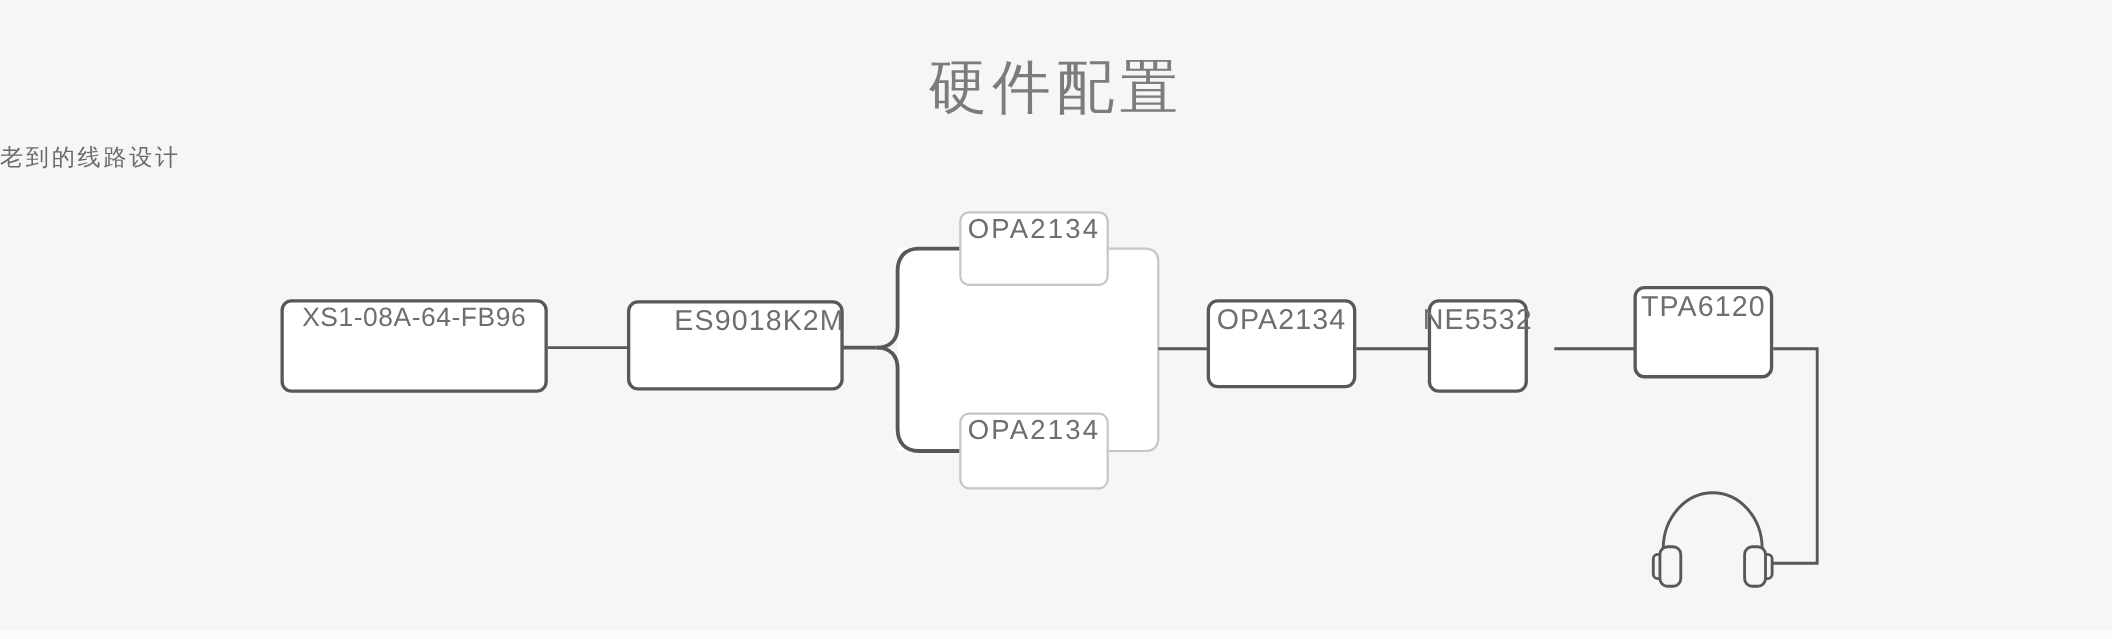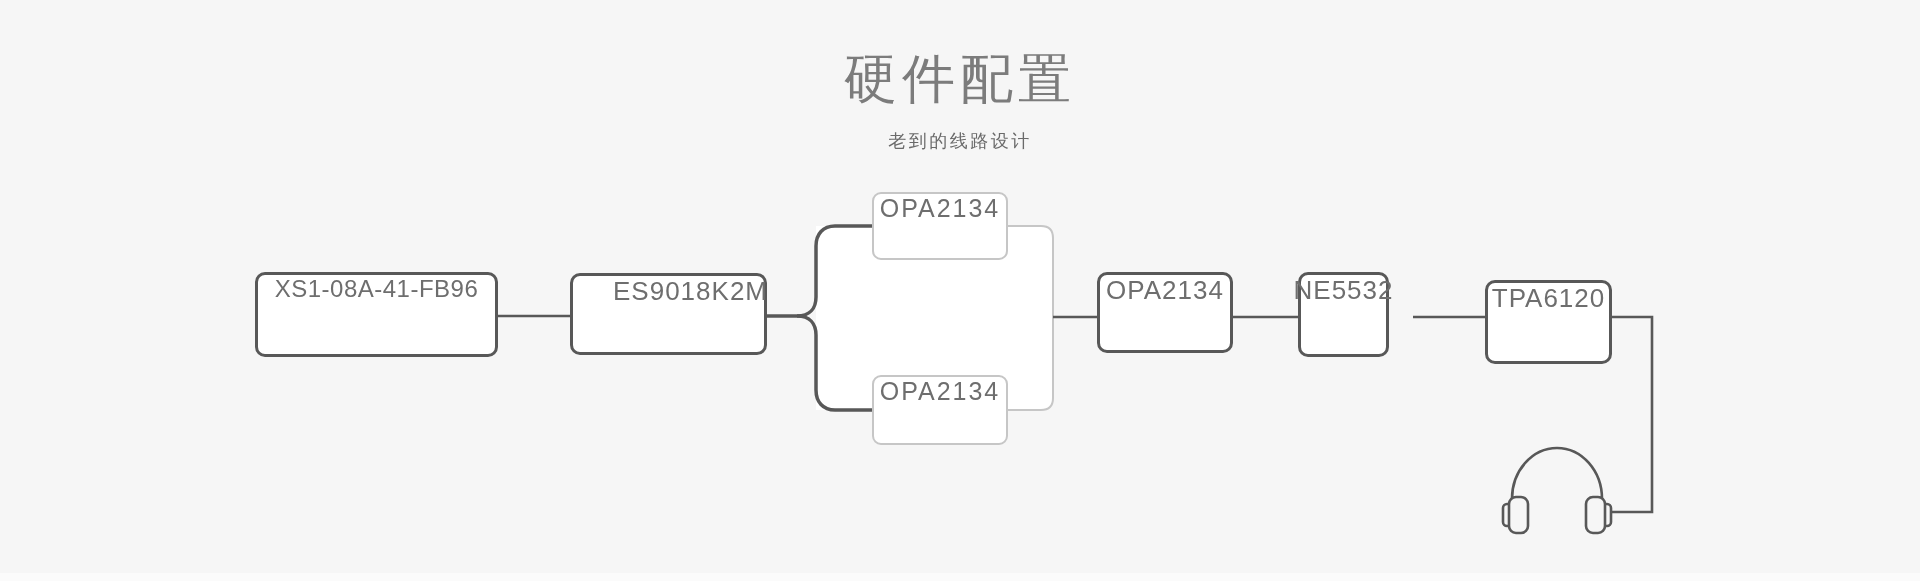--- a/index.html
+++ b/index.html
@@ -25,22 +25,21 @@
     letter-spacing: 5px;
     color: #7c7c7c;
     font-family: Liberation Serif, serif;
   }
 
   .subtitle {
     position: absolute;
     top: 129px;
     left: 0;
     width: 100%;
-    text-align: center;
-    font-size: 18px;
+    font-size: 21px;
     letter-spacing: 2.5px;
     color: #6a6a6a;
   }
 
   .diagram-svg {
     position: absolute;
     left: 0;
     top: 0;
     width: 1920px;
     height: 581px;
@@ -66,21 +65,21 @@
     letter-spacing: 2px;
   }
   .node.small-text { font-size: 24px; letter-spacing: 0.5px; }
 
   .n-source  { left: 255px;  top: 272px; width: 243px; height: 85px; }
   .n-dac     { left: 570px;  top: 273px; width: 197px; height: 82px; padding-left: 44px; }
   .n-opa-top { left: 872px;  top: 192px; width: 136px; height: 68px; }
   .n-opa-bot { left: 872px;  top: 375px; width: 136px; height: 70px; }
   .n-opa-mrg { left: 1097px; top: 272px; width: 136px; height: 81px; }
   .n-buf     { left: 1298px; top: 272px; width: 91px; height: 85px; }
-  .n-amp     { left: 1485px; top: 280px; width: 127px; height: 84px; }
+  .n-amp     { left: 1485px; top: 260px; width: 127px; height: 84px; }
 
   .footer-strip {
     position: absolute;
     left: 0;
     bottom: 0;
     width: 100%;
     height: 8px;
     background: #fbfbfb;
   }
 </style>
@@ -117,21 +116,21 @@
     <g stroke="#585858" stroke-width="2.6" fill="none">
       <path d="M1512 499 A 45 51 0 0 1 1602 499"></path>
       <rect x="1503" y="504" width="9" height="22" rx="4"></rect>
       <rect x="1602" y="504" width="9" height="22" rx="4"></rect>
       <rect x="1509" y="497" width="19" height="36" rx="7" fill="#f6f6f6"></rect>
       <rect x="1586" y="497" width="19" height="36" rx="7" fill="#f6f6f6"></rect>
     </g>
   </svg>
 
   <div class="node n-source small-text">
-    <span>XS1-08A-41-FB96</span>
+    <span>XS1-08A-64-FB96</span>
   </div>
   <div class="node n-dac">
     <span>ES9018K2M</span>
   </div>
   <div class="node light n-opa-top">
     <span>OPA2134</span>
   </div>
   <div class="node light n-opa-bot">
     <span>OPA2134</span>
   </div>

